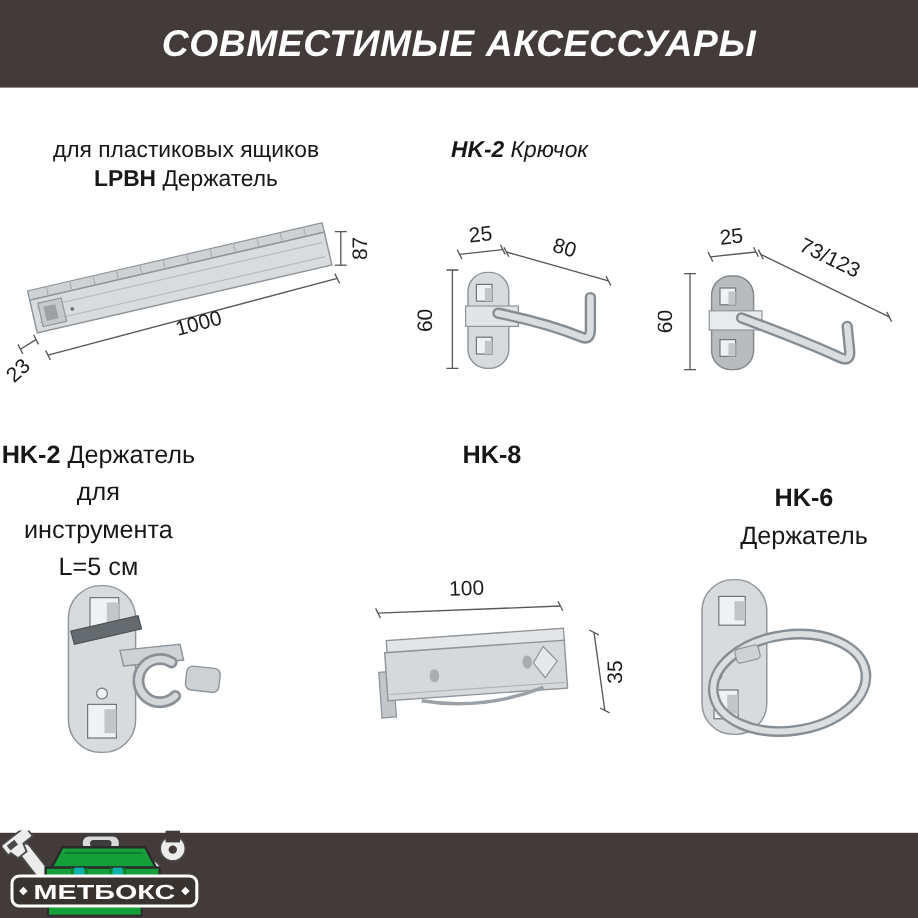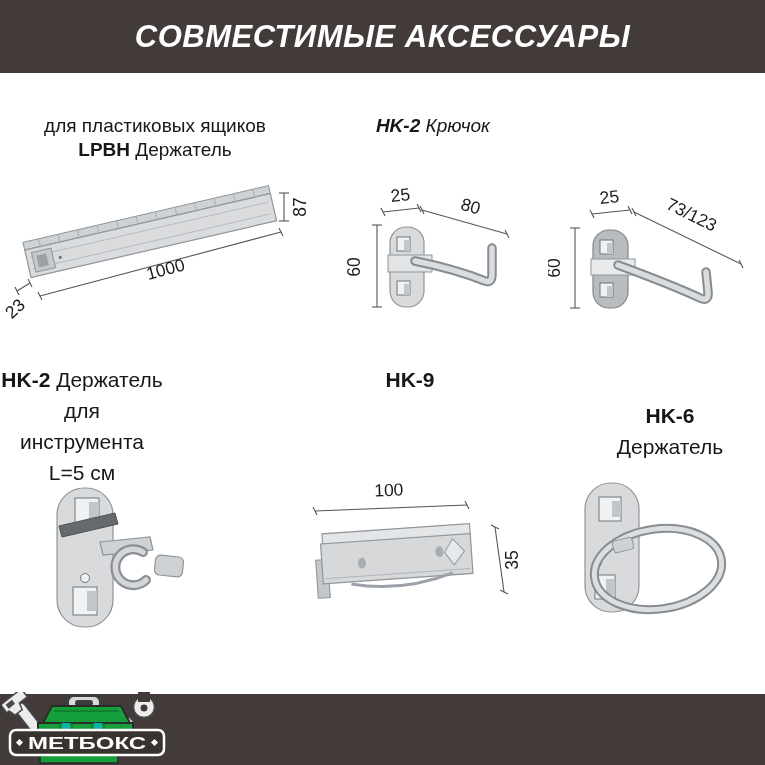--- a/index.html
+++ b/index.html
@@ -64,21 +64,21 @@
 <div class="ptitle" id="t-hk3">
 </div>
 
 <div class="ptitle row2" id="t-hk4">
   <div><span class="code">HK-2</span> <span>Держатель</span></div>
   <div>для инструмента</div>
   <div>L=5 см</div>
 </div>
 
 <div class="ptitle row2" id="t-hk5">
-  <div class="code">HK-9</div>
+  <div class="code">HK-8</div>
 </div>
 
 <div class="ptitle row2" id="t-hk6">
   <div class="code">HK-6</div>
   <div>Держатель</div>
 </div>
 
 <svg class="drawing" id="d-lpbh" width="315" height="145" viewBox="0 0 315 145">
   <g transform="translate(28,97) rotate(-13)">
     <rect x="-2" y="-36" width="252" height="8" fill="#cfd2d4" stroke="#8e959b" stroke-width="1"></rect>

